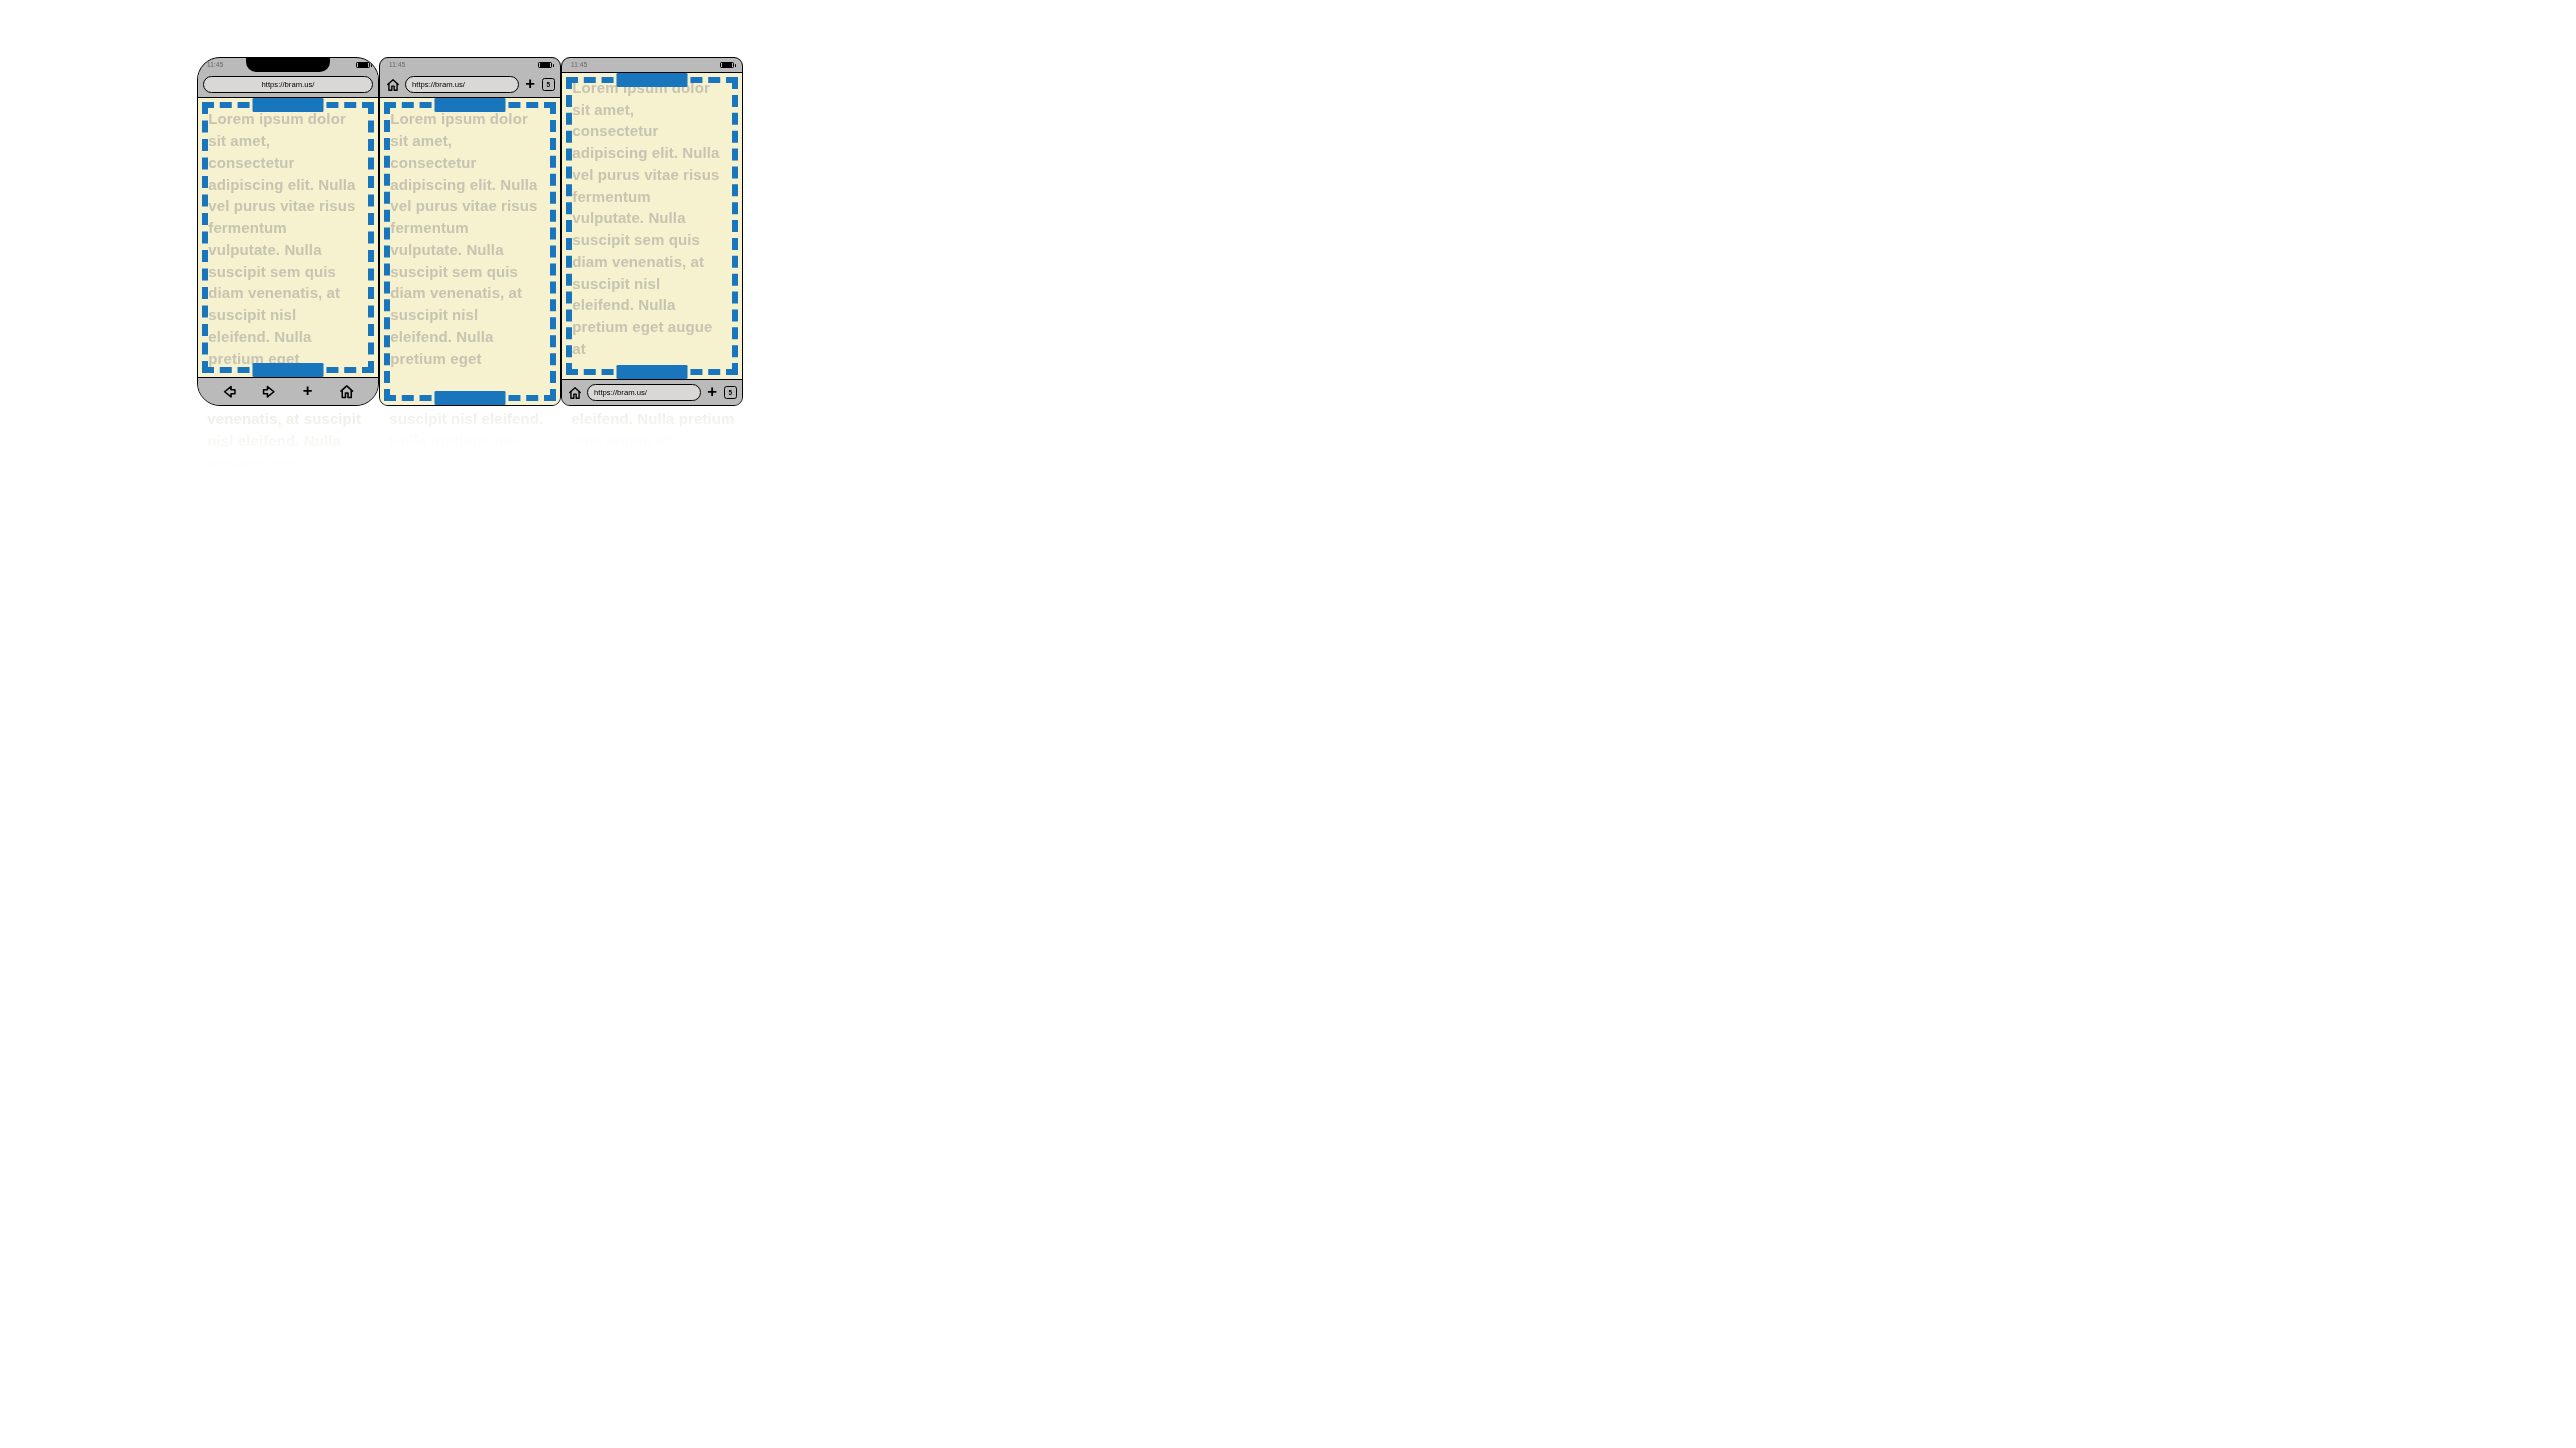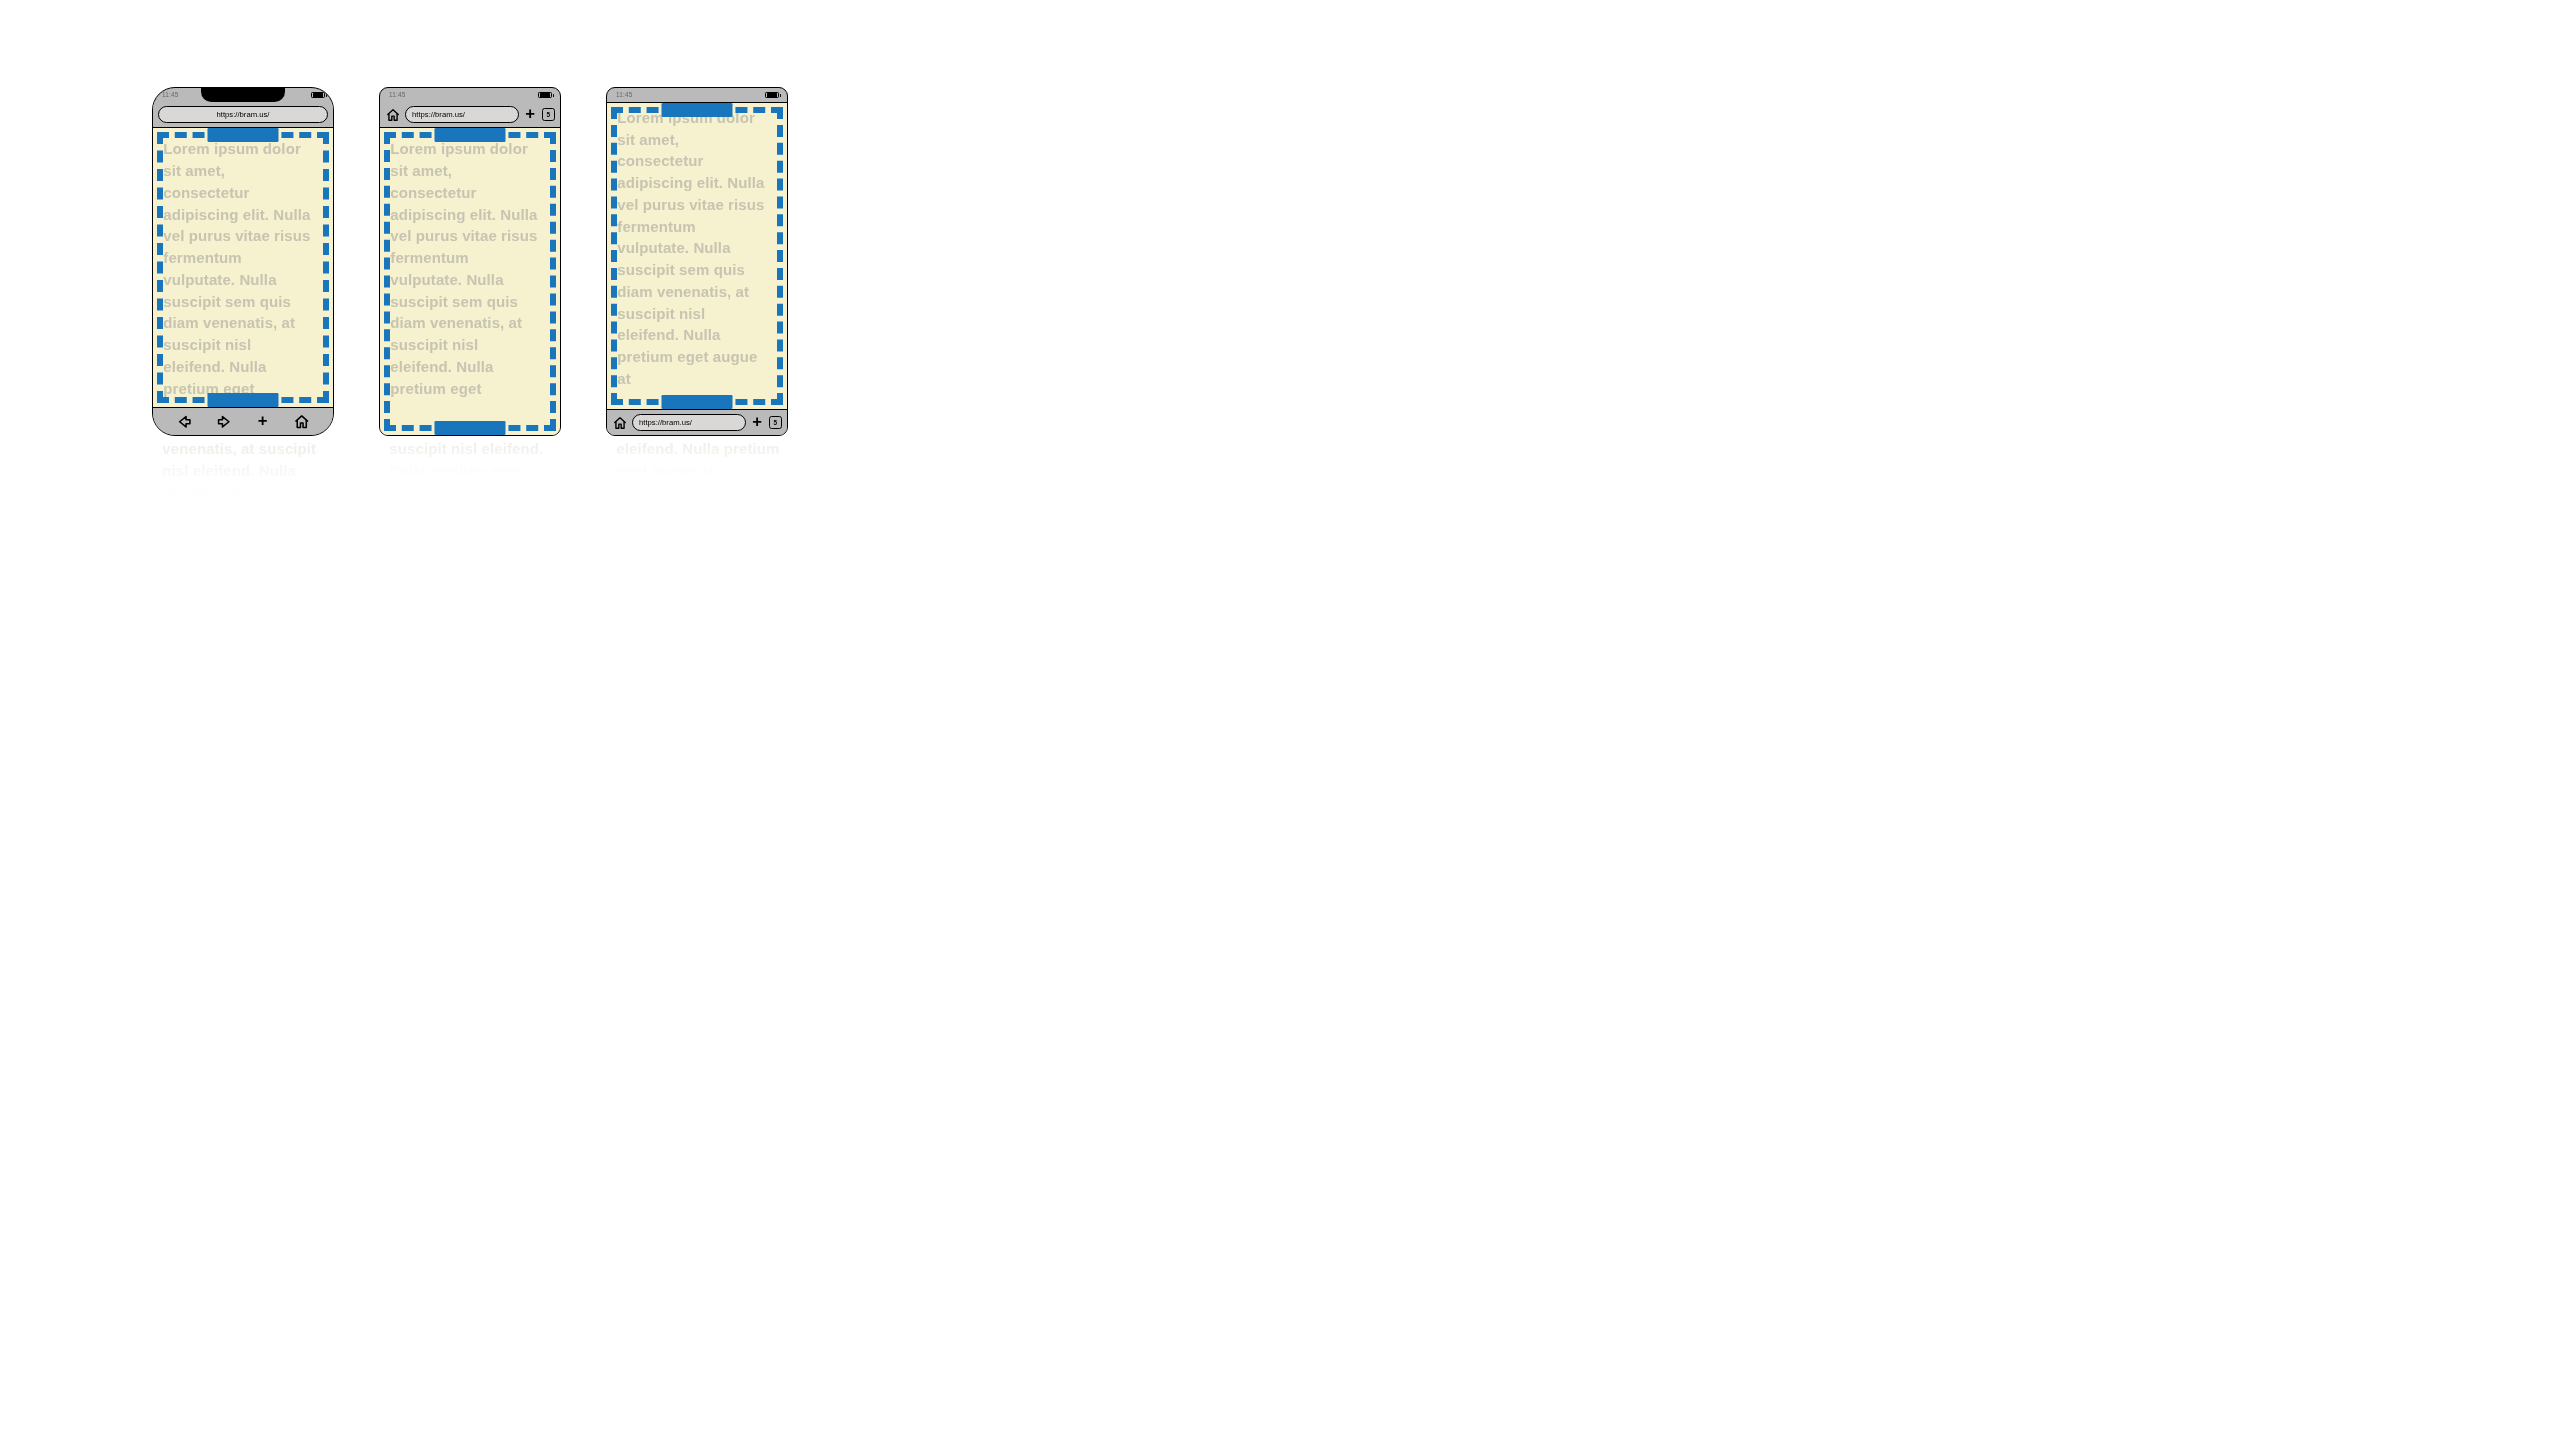--- a/index.html
+++ b/index.html
@@ -10,22 +10,21 @@
     height: 528px;
     position: relative;
     overflow: hidden;
   }
   .stage {
     position: absolute;
     left: 0; top: 0; right: 0; bottom: 0;
     display: flex;
     justify-content: center;
     align-items: flex-start;
-    gap: 45px;
-    padding-top: 87px;
+    padding-top: 57px;
   }
 
   
   .device {
     width: 182px;
     height: 349px;
     border: 1.9px solid #000;
     border-radius: 9px;
     background: #bbbaba;
     position: relative;

